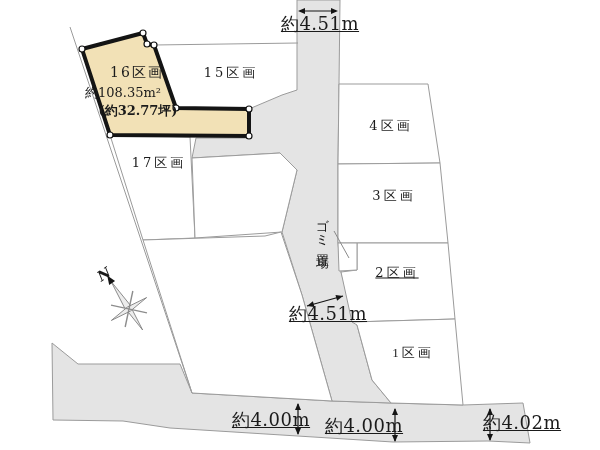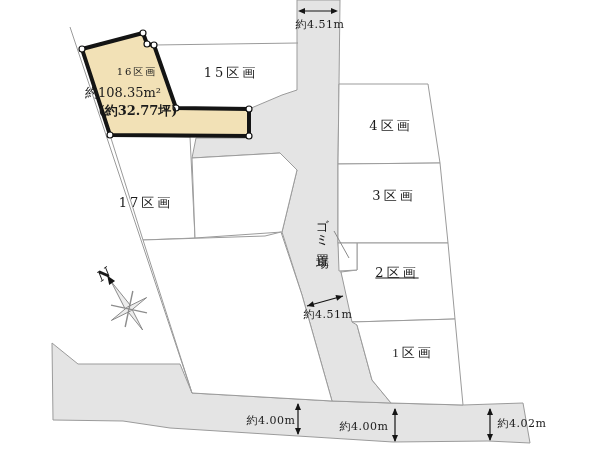--- a/index.html
+++ b/index.html
@@ -16,22 +16,22 @@
   .arrow-line{stroke:#141414;stroke-width:1.2;}
   .arrow-head{fill:#141414;}
   .leader{stroke:#8a8a8a;stroke-width:1;fill:none;}
   .compass-spike{fill:#ececec;stroke:#7d7d7d;stroke-width:0.8;}
   .compass-x{stroke:#8d8d8d;stroke-width:1.4;}
   .lbl{
     position:absolute;transform:translate(-50%,-50%);
     color:#1b1b1b;font-size:13px;white-space:nowrap;line-height:1;
   }
   .plot-name{letter-spacing:3px;}
-  .focus-name{font-size:10px;letter-spacing:2px;}
-  .dim{font-size:11px;letter-spacing:0.5px;}
+  .focus-name{font-size:14px;letter-spacing:2px;}
+  .dim{font-size:18px;letter-spacing:0.5px;text-decoration:underline;}
   .vtext{
     position:absolute;transform:none;writing-mode:vertical-rl;text-orientation:upright;
     letter-spacing:2px;font-size:13px;color:#1b1b1b;line-height:1;
   }
   .north{
     font-style:italic;font-weight:bold;font-size:14px;
     transform:translate(-50%,-50%) rotate(-33deg);
   }
 </style>
 </head>
@@ -105,21 +105,21 @@
       <polygon class="arrow-head" points="0,-40 -3.5,-31 3.5,-31"></polygon>
     </g>
   </svg>
 
   <div>
     <div class="lbl focus-name" style="left:137px;top:72px;">16区画</div>
     <div class="lbl" style="left:123px;top:92px;">約108.35m²</div>
     <div class="lbl" style="left:138px;top:110px;font-weight:bold;">(約32.77坪)</div>
 
     <div class="lbl plot-name" style="left:231px;top:72px;text-align:center;">15区画</div>
-    <div class="lbl plot-name" style="left:146px;top:162px;margin-top:40px;">17区画</div>
+    <div class="lbl plot-name" style="left:159px;top:162px;">17区画</div>
     <div class="lbl plot-name" style="left:391px;top:125px;">4区画</div>
     <div class="lbl plot-name" style="left:394px;top:195px;text-align:right;">3区画</div>
     <div class="lbl plot-name" style="left:397px;top:272px;text-decoration:underline;">2区画</div>
     <div class="lbl plot-name" style="left:413px;top:352px;font-family:Liberation Serif, serif;">1区画</div>
 
     <div class="lbl dim" style="left:320px;top:24px;">約4.51m</div>
     <div class="lbl dim" style="left:328px;top:314px;">約4.51m</div>
     <div class="lbl dim" style="left:271px;top:420px;">約4.00m</div>
     <div class="lbl dim" style="left:364px;top:426px;">約4.00m</div>
     <div class="lbl dim" style="left:522px;top:423px;">約4.02m</div>

